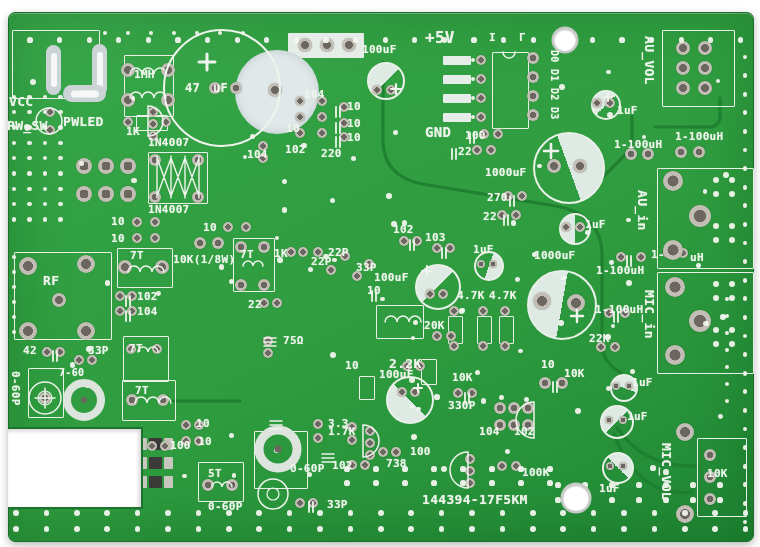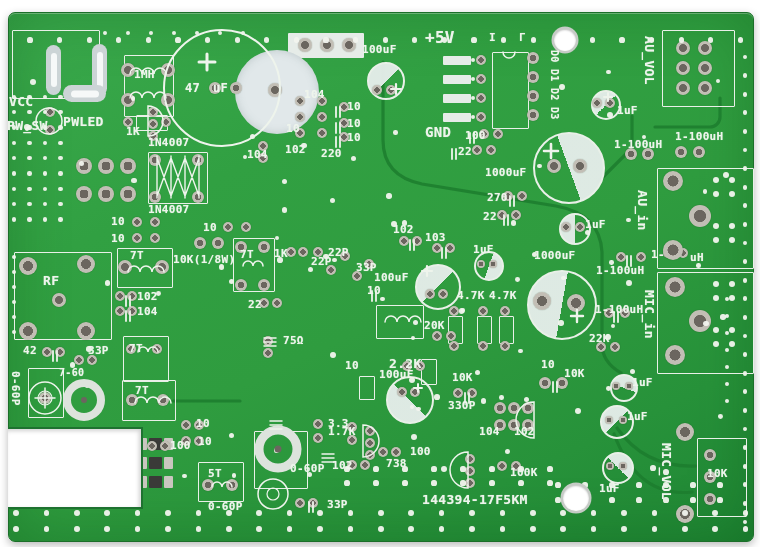--- a/index.html
+++ b/index.html
@@ -735,21 +735,21 @@
       <span class="sk" style="left: 327px; top: 499px; font-size: 11px;">33P</span>
       <span class="sk" style="left: 389px; top: 357px; font-size: 13px;">2.2K</span>
       <span class="sk" style="left: 345px; top: 360px; font-size: 11px;">10</span>
       <span class="sk" style="left: 379px; top: 369px; font-size: 11px;">100uF</span>
       <span class="sk" style="left: 452px; top: 372px; font-size: 11px;">10K</span>
       <span class="sk" style="left: 448px; top: 400px; font-size: 11px;">330P</span>
       <span class="sk" style="left: 541px; top: 359px; font-size: 11px;">10</span>
       <span class="sk" style="left: 564px; top: 368px; font-size: 11px;">10K</span>
       <span class="sk" style="left: 479px; top: 426px; font-size: 11px;">104</span>
       <span class="sk" style="left: 514px; top: 426px; font-size: 11px;">102</span>
-      <span class="sk" style="left: 510px; top: 467px; font-size: 11px;">100K</span>
+      <span class="sk" style="left: 522px; top: 467px; font-size: 11px;">100K</span>
       <span class="sk" style="left: 422px; top: 493px; font-size: 13px;">144394-17F5KM</span>
       <span class="sk" style="left: 632px; top: 377px; font-size: 11px;">1uF</span>
       <span class="sk" style="left: 627px; top: 411px; font-size: 11px;">1uF</span>
       <span class="sk" style="left: 599px; top: 483px; font-size: 11px;">1uF</span>
       <span class="sk r90" style="left: 673px; top: 443px; font-size: 13px;">MIC_VOL</span>
       <span class="sk" style="left: 707px; top: 468px; font-size: 11px;">10K</span>
     </div>
   <div id="notch"></div>
 </div>
 

